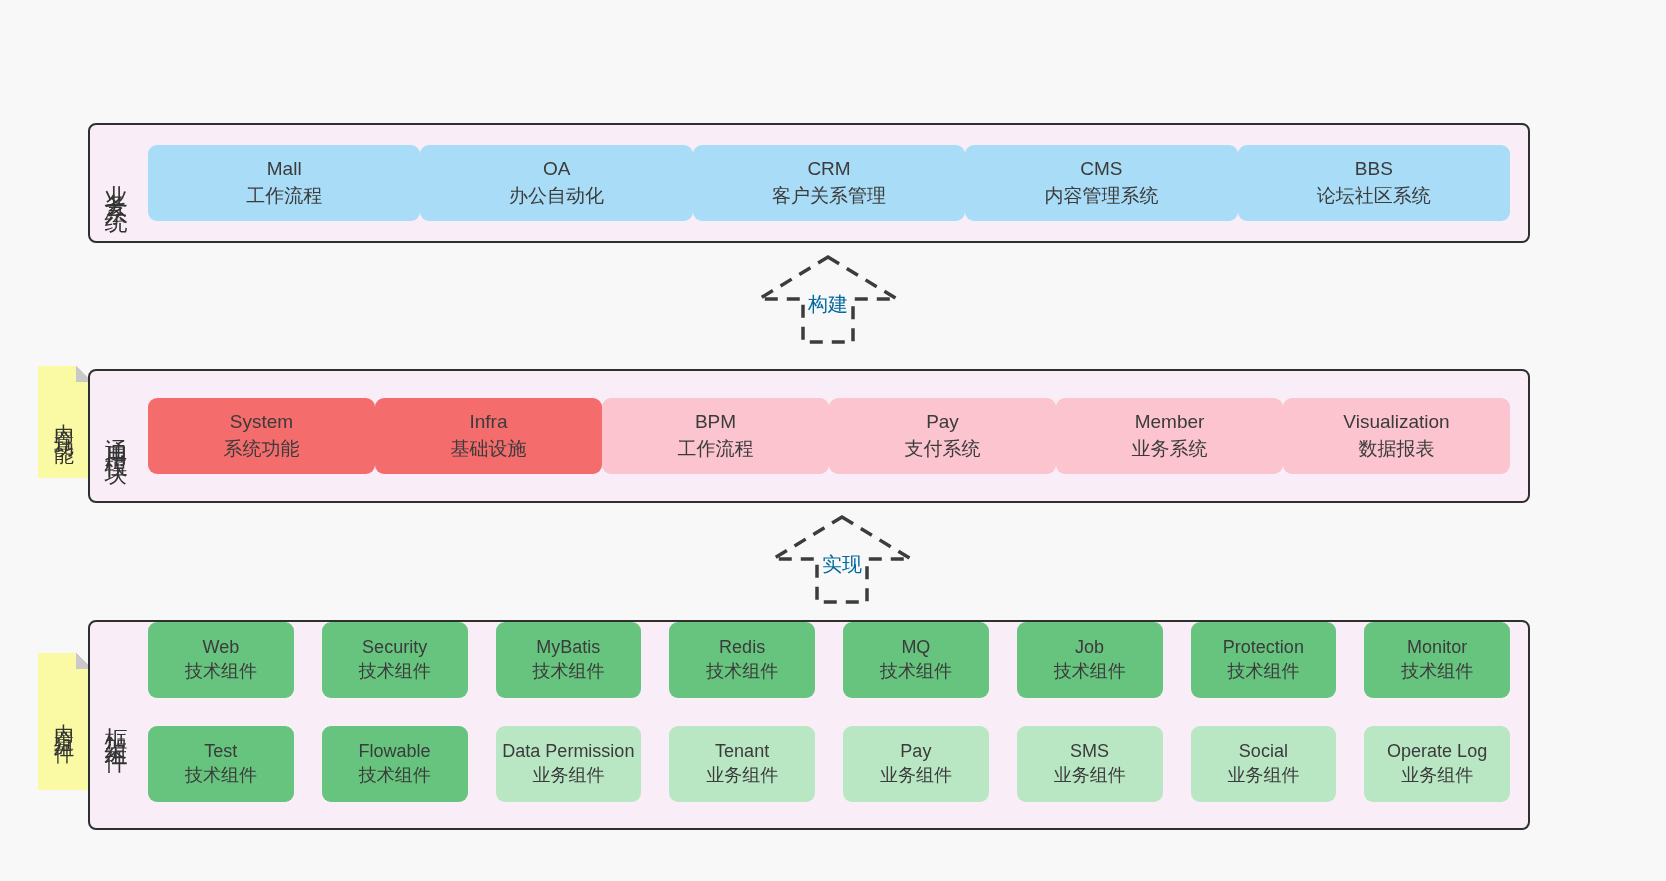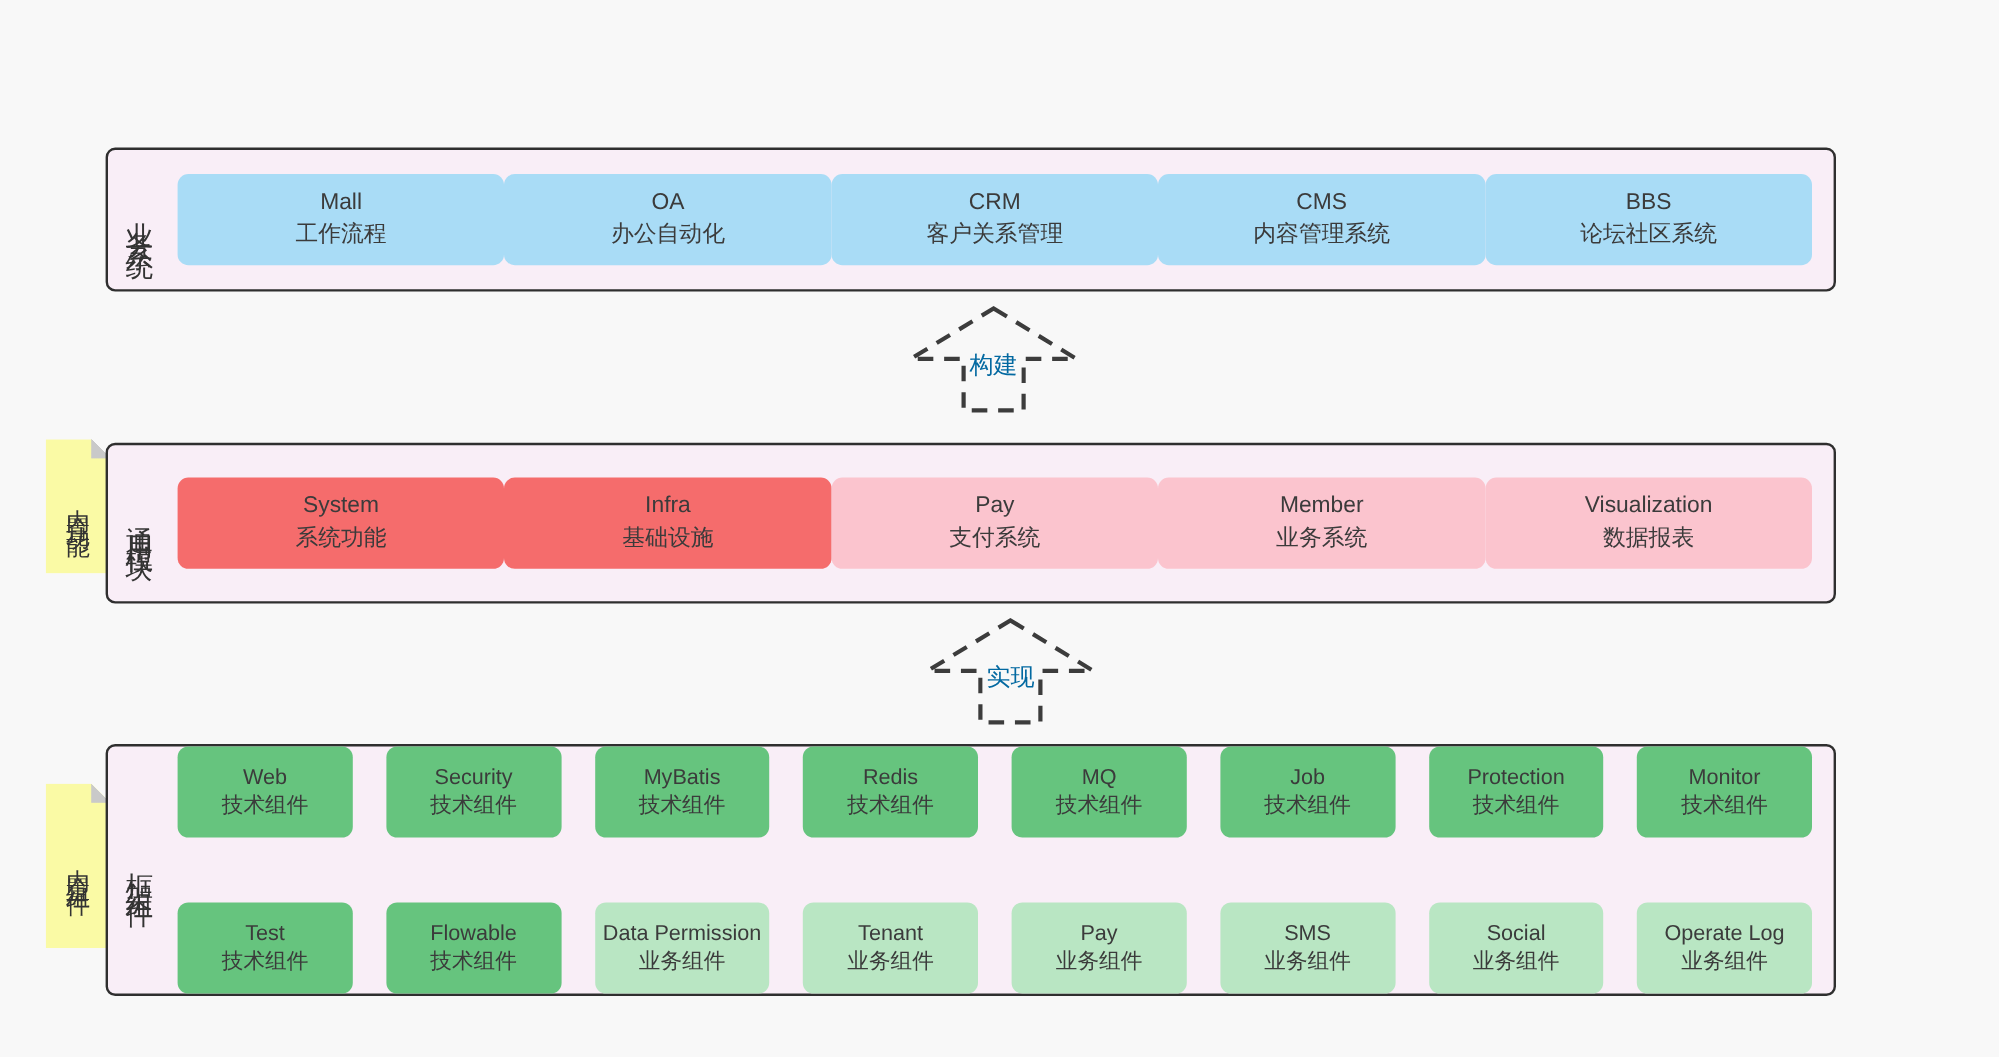--- a/index.html
+++ b/index.html
@@ -51,21 +51,21 @@
   }
   .band-label span{
     writing-mode:vertical-rl;text-orientation:upright;
     font-size:23px;letter-spacing:8px;color:#333;
   }
   .boxes-row{
     flex:1;display:flex;align-items:center;
     padding:0 18px 0 4px;
   }
   .boxes-grid{
-    flex:1;display:flex;flex-direction:column;justify-content:space-between;
+    flex:1;display:flex;flex-direction:column;justify-content:flex-start;
     gap:28px;padding:0 18px 0 4px;
   }
   .grid-row{display:flex;gap:28px;}
   .box{
     flex:1;height:76px;
     border-radius:9px;
     display:flex;flex-direction:column;align-items:center;justify-content:center;
     text-align:center;
     font-size:19px;line-height:1.42;
     color:var(--ink,#3b3b3b);
@@ -152,20 +152,24 @@
     <div class="boxes-row">
       <div class="box red">
         <div>System</div>
         <div>系统功能</div>
       </div>
       <div class="box red">
         <div>Infra</div>
         <div>基础设施</div>
       </div>
       <div class="box pink">
+        <div>BPM</div>
+        <div>工作流程</div>
+      </div>
+      <div class="box pink">
         <div>Pay</div>
         <div>支付系统</div>
       </div>
       <div class="box pink">
         <div>Member</div>
         <div>业务系统</div>
       </div>
       <div class="box pink">
         <div>Visualization</div>
         <div>数据报表</div>

